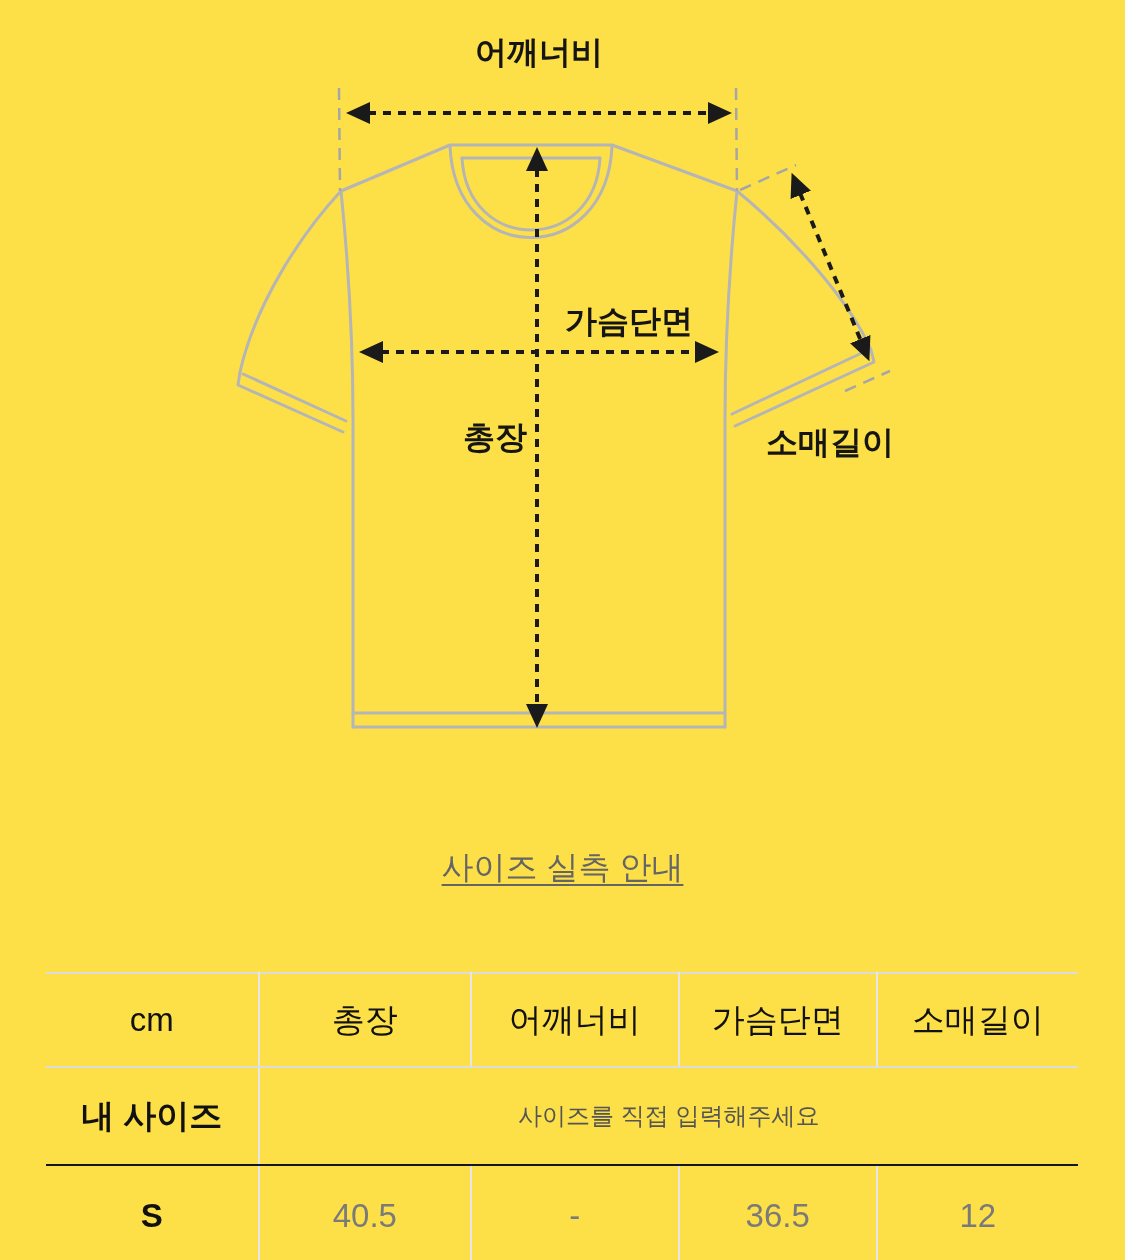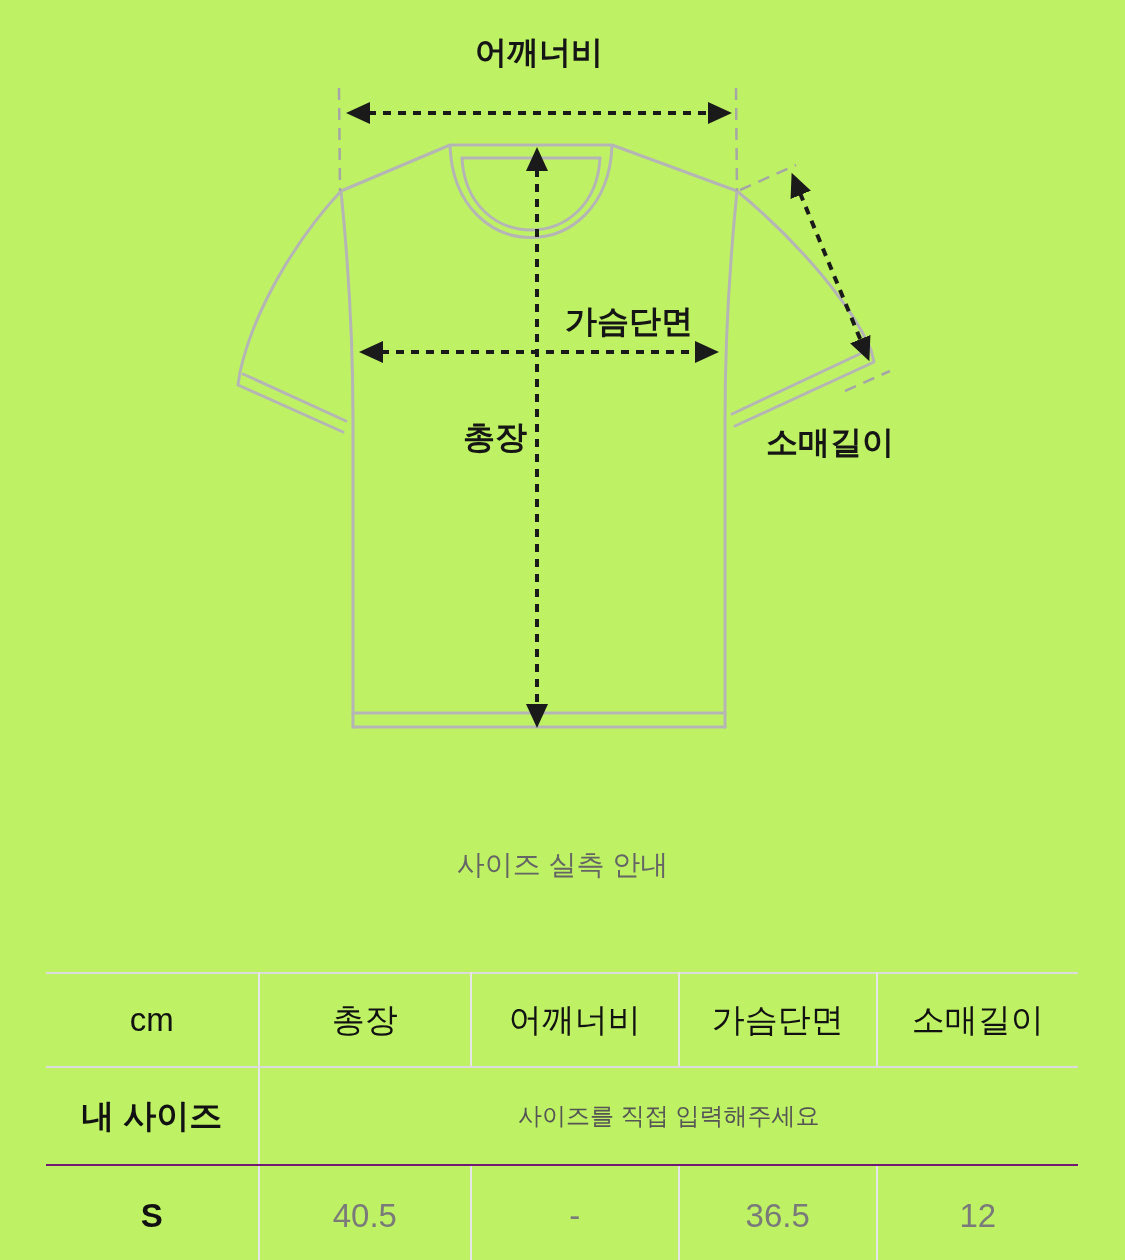--- a/index.html
+++ b/index.html
@@ -4,21 +4,21 @@
 <style>
   html, body {
     margin: 0;
     padding: 0;
     width: 1125px;
     height: 1260px;
     overflow: hidden;
     background: #ffffff;
     font-family: "Liberation Sans", "DejaVu Sans", sans-serif;
   }
-  .page { position: relative; width: 1125px; height: 1260px; background:#bef264; }
+  .page { position: relative; width: 1125px; height: 1260px; background:#fde047; }
 
   
   .diagram {
     position: absolute;
     top: 0; left: 0;
     width: 1125px; height: 800px;
   }
   .diagram svg { display: block; }
   .diagram-label {
     font-family: "Liberation Sans", "DejaVu Sans", sans-serif;
@@ -31,22 +31,23 @@
   .links-row {
     position: absolute;
     top: 846px; left: 0;
     width: 1125px;
     display: flex;
     justify-content: center;
     align-items: baseline;
     gap: 26px;
   }
   .size-link {
-    font-size: 28px;
+    font-size: 32px;
     color: #656565;
+    text-decoration: underline;
     text-decoration-thickness: 2px;
     text-underline-offset: 6px;
     cursor: pointer;
     white-space: nowrap;
   }
 
   
   .size-table {
     position: absolute;
     top: 972px; left: 46px;
@@ -65,21 +66,21 @@
   .size-table tr.my-size-row   { height: 98px; }
   .size-table tr.data-row      { height: 100px; }
 
   .size-table th, .size-table td {
     padding: 0;
     vertical-align: middle;
     font-weight: 400;
   }
   .size-table { border-top: 2px solid #dcdcdc; }
   .size-table tr.header-row  th { border-bottom: 2px solid #dcdcdc; }
-  .size-table tr.my-size-row td { border-bottom: 2px solid #701a75; }
+  .size-table tr.my-size-row td { border-bottom: 2px solid #0f172a; }
   .size-table .vdiv { border-right: 2px solid #e6e6e6; }
 
   .size-table .head-cell {
     font-size: 33px;
     font-weight: 400;
     color: #111111;
   }
   .size-table .row-label {
     font-size: 33px;
     font-weight: 700;

